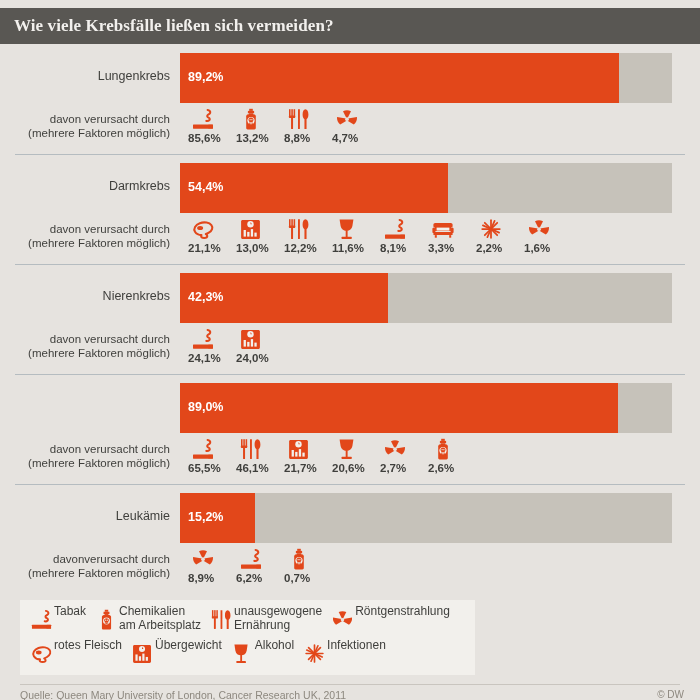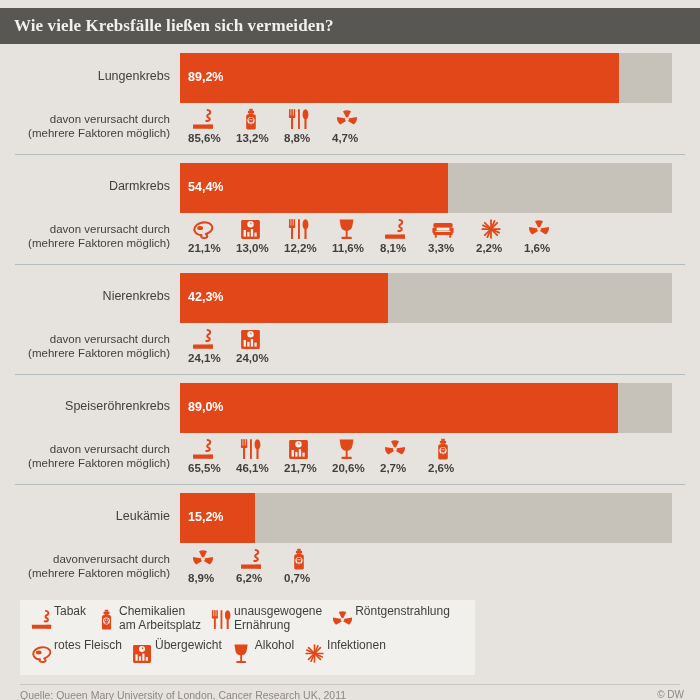--- a/index.html
+++ b/index.html
@@ -393,21 +393,20 @@
                 </svg>
               </span>
       <span class="pct">24,0%</span>
     </div>
           </div>
     </div>
       </div>
       <div class="section">
     <div class="divider"></div>
     <div class="bar-row">
-      <div class="bar-label">Speiseröhrenkrebs</div>
       <div class="bar-track">
         <div class="bar-fill" style="width:437.88px"></div>
       </div>
       <div class="bar-value">89,0%</div>
     </div>
     <div class="factor-row">
       <div class="factor-caption">
         <span>davon verursacht durch</span><br>
         <span>(mehrere Faktoren möglich)</span>
       </div>

